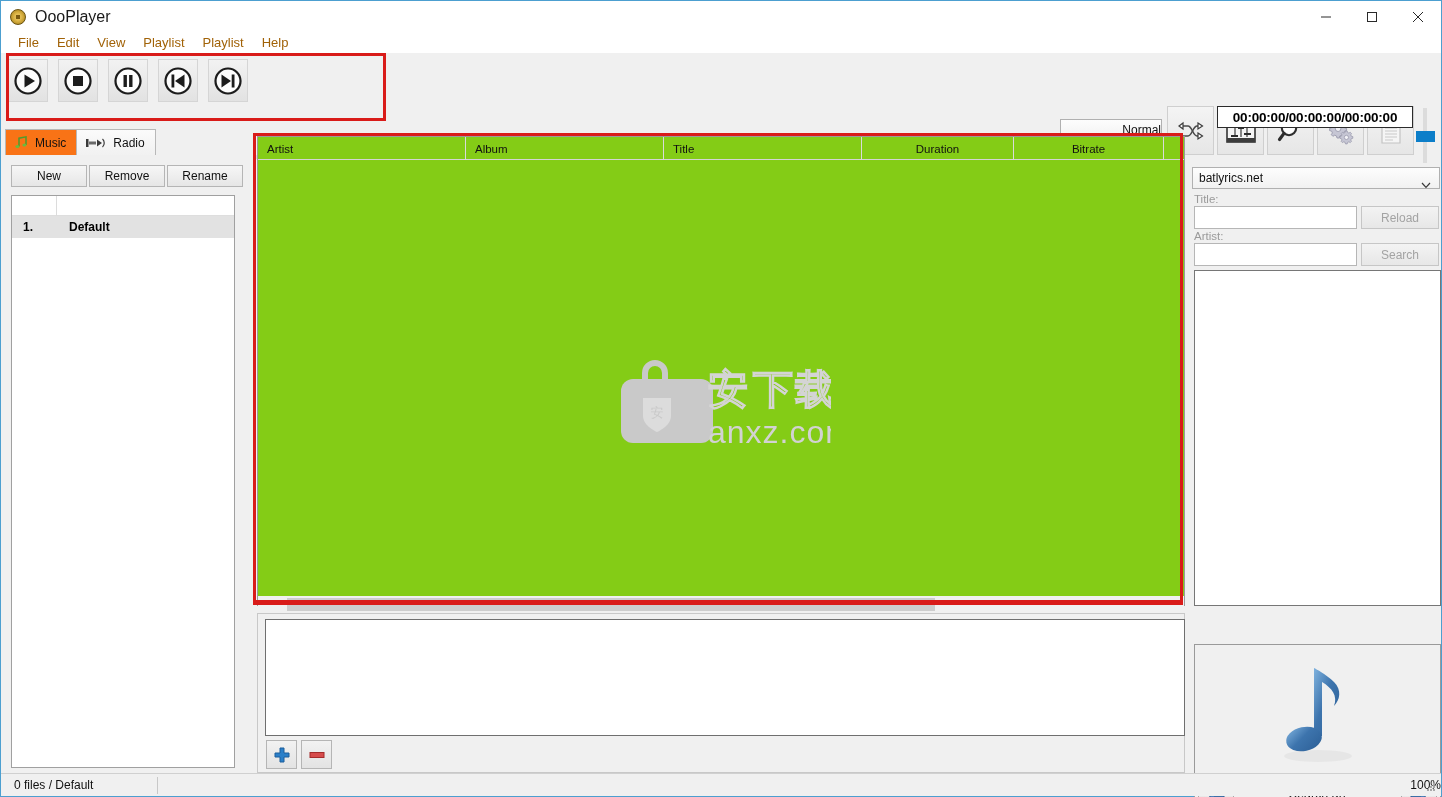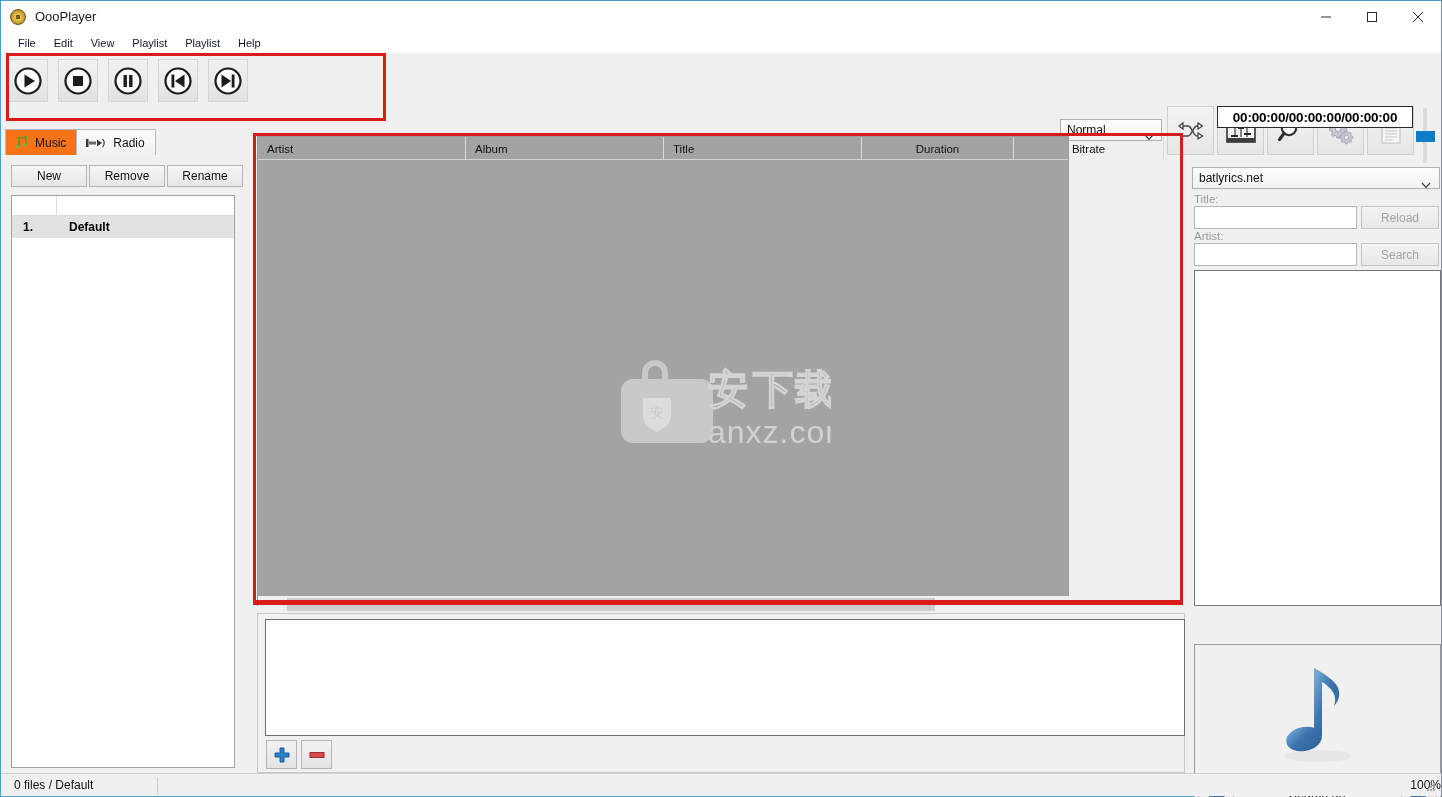--- a/index.html
+++ b/index.html
@@ -22,35 +22,35 @@
     position: absolute; left: 0; top: 0; width: 1440px; height: 31px;
     background: #ffffff;
     display: flex; align-items: center;
   }
   .app-icon {
     width: 16px; height: 16px; margin-left: 9px; margin-right: 9px;
     border-radius: 50%;
     background: radial-gradient(circle at 50% 50%, #7a5a10 0%, #7a5a10 22%, #e8c257 26%, #c8a032 60%, #8a6a18 100%);
     border: 1px solid #6b5310;
   }
-  .app-title { font-size: 13px; color: #1a1a1a; }
+  .app-title { font-size: 16px; color: #1a1a1a; }
   .winbtns { margin-left: auto; display: flex; height: 31px; }
   .winbtn {
     width: 46px; height: 31px; display: flex; align-items: center; justify-content: center;
     color: #2a2a2a; font-size: 12px;
   }
   .winbtn svg { display: block; }
 
   
   .menubar {
     position: absolute; left: 0; top: 31px; width: 1440px; height: 21px;
     background: #ffffff; display: flex; align-items: center; padding-left: 8px;
   }
   .menu-item {
-    padding: 2px 9px; font-size: 11px; color: #0f172a;
+    padding: 2px 9px; font-size: 13px; color: #a16207;
   }
 
   
   .toolbar {
     position: absolute; left: 0; top: 52px; width: 1440px; height: 71px;
     background: #f0f0f0;
   }
   .transport {
     position: absolute; left: 7px; top: 6px; display: flex; gap: 0px;
   }
@@ -73,21 +73,21 @@
   }
   .seek-handle {
     position: absolute; left: 1px; top: -9px; width: 11px; height: 22px;
     background: #0c7ec9;
   }
 
   .mode-select {
     position: absolute; left: 1059px; top: 66px; width: 102px; height: 22px;
     background: linear-gradient(#fdfdfd, #f1f1f1);
     border: 1px solid #b0b0b0;
-    font-size: 12px; color: #111; padding-left: 6px; line-height: 20px;
+    font-size: 12px; color: #111; padding-left: 6px; line-height: 20px; text-align: right;
   }
   .mode-select .chev {
     position: absolute; right: 7px; top: 7px;
   }
 
   .tool-buttons { position: absolute; left: 1166px; top: 53px; display: flex; }
   .toolbtn {
     width: 47px; height: 49px; margin-right: 3px;
     background: linear-gradient(#f4f4f4, #e6e6e6);
     border: 1px solid #cfcfcf;
@@ -150,22 +150,22 @@
   .pl-head .divider { position: absolute; left: 44px; top: 0; width: 1px; height: 20px; background: #dcdcdc; }
   .pl-row {
     height: 22px; background: #e2e2e2; display: flex; align-items: center;
     font-size: 12px; font-weight: bold; color: #000;
   }
   .pl-row .idx { width: 44px; padding-left: 11px; }
   .pl-row .nm { padding-left: 13px; }
 
   
   .center {
-    position: absolute; left: 256px; top: 135px; width: 812px; height: 470px;
-    background: #a3a3a3; border: 1px solid #9a9a9a;
+    position: absolute; left: 256px; top: 135px; width: 928px; height: 470px;
+    background: #84cc16; border: 1px solid #9a9a9a;
   }
   .grid-head { height: 23px; position: relative; border-bottom: 1px solid #d4d4d4; }
   .gcol {
     position: absolute; top: 0; height: 23px; font-size: 11.5px; color: #111;
     display: flex; align-items: center; border-right: 1px solid #dadada;
   }
   .gcol.center-al { justify-content: center; }
   .gcol span { padding-left: 9px; }
   .gcol.center-al span { padding-left: 0; }
 

